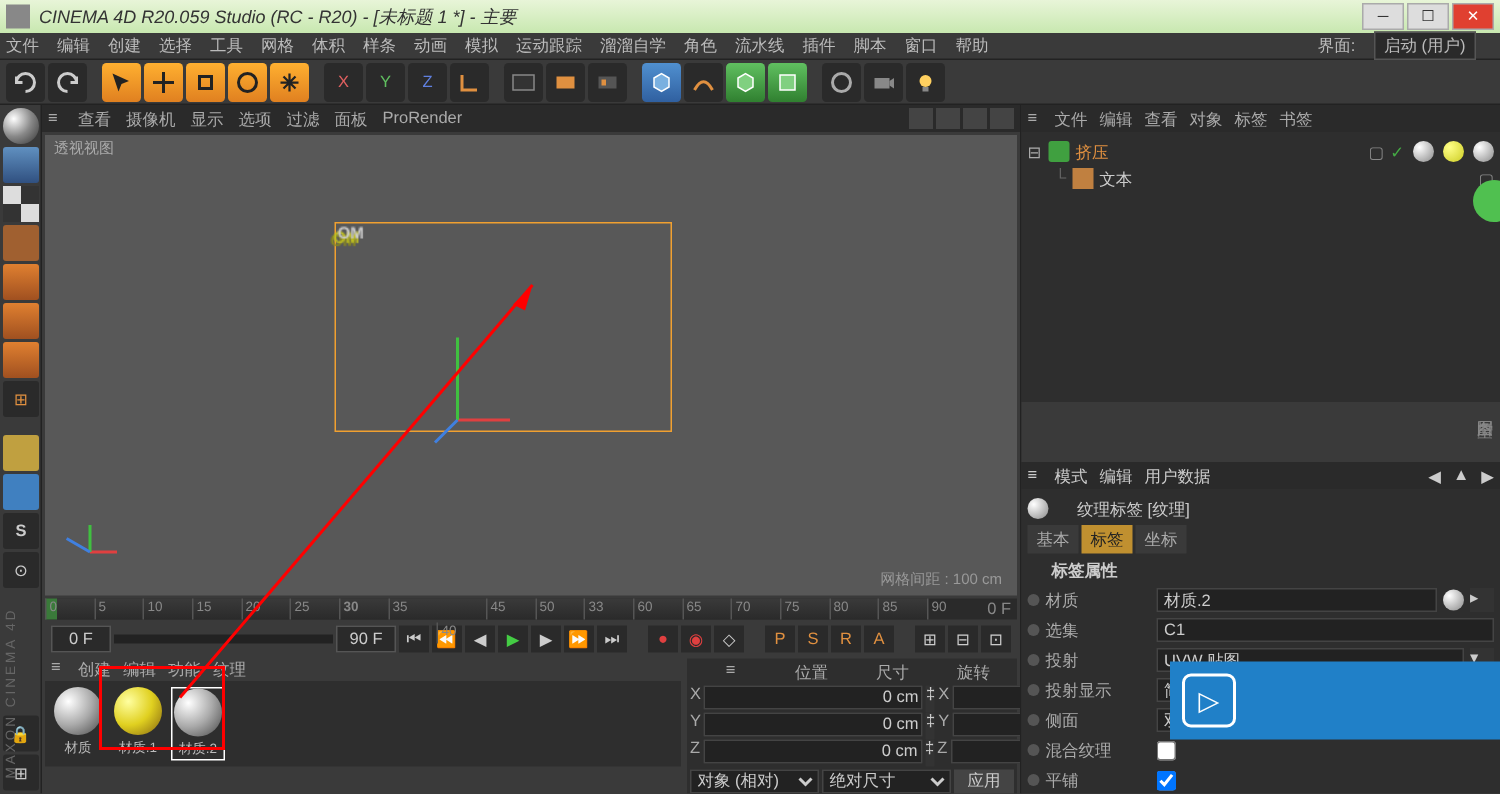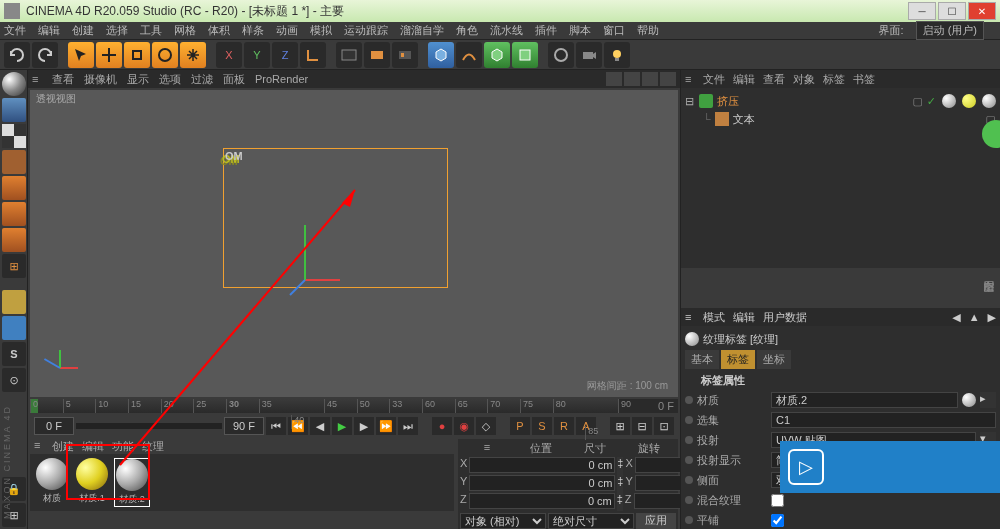--- a/index.html
+++ b/index.html
@@ -1,21 +1,21 @@
 <!DOCTYPE html>
 <html><head>
 <meta charset="utf-8">
 <style>
 * { box-sizing: border-box; margin: 0; padding: 0; font-family: "Microsoft YaHei", sans-serif; font-size: 11px; color: #ccc; }
 body { background: #3a3a3a; width: 1000px; height: 529px; overflow: hidden; position: relative; }
 
 
 .titlebar { height: 22px; background: linear-gradient(#e8f5d8, #c8e8b0); display: flex; align-items: center; padding: 0 4px; color: #333; }
 .titlebar .app-icon { width: 16px; height: 16px; background: #888; margin-right: 6px; }
-.titlebar .title { flex: 1; color: #333; font-size: 12px; }
+.titlebar .title { flex: 1; color: #333; font-size: 12px; font-style: italic; }
 .titlebar .win-btns { display: flex; }
 .titlebar .win-btn { width: 28px; height: 18px; margin-left: 2px; background: #ddd; border: 1px solid #aaa; display: flex; align-items: center; justify-content: center; color: #333; font-size: 10px; }
 .titlebar .win-btn.close { background: #e04030; color: #fff; }
 
 
 .menubar { height: 18px; background: #3a3a3a; display: flex; align-items: center; padding: 0 4px; border-bottom: 1px solid #222; }
 .menubar span { margin-right: 12px; color: #bbb; cursor: default; }
 .menubar .spacer { flex: 1; }
 .menubar .layout-select { background: #2a2a2a; border: 1px solid #555; padding: 1px 6px; color: #bbb; }
 
@@ -116,21 +116,21 @@
 .obj-icon.extrude { background: #40a040; border-radius: 2px; }
 .obj-icon.text { background: #c08040; }
 .obj-name { color: #ccc; }
 .obj-name.orange { color: #e09040; }
 .obj-tag { width: 14px; height: 14px; border-radius: 50%; margin-left: 2px; }
 .obj-tag.grey { background: radial-gradient(circle at 30% 30%, #fff, #888); }
 .obj-tag.yellow { background: radial-gradient(circle at 30% 30%, #ff8, #cc2); }
 
 .rp-attr-tabs { height: 18px; background: #2a2a2a; display: flex; gap: 8px; padding: 0 4px; align-items: center; }
 .rp-attr { flex: 1; background: #2e2e2e; padding: 4px; overflow: hidden; }
-.attr-title { display: flex; align-items: center; gap: 4px; height: 18px; }
+.attr-title { display: flex; align-items: center; gap: 19px; height: 18px; }
 .attr-title .ball { width: 14px; height: 14px; border-radius: 50%; background: radial-gradient(circle at 30% 30%, #fff, #888); }
 .attr-subtabs { display: flex; gap: 2px; margin: 2px 0; }
 .attr-subtab { padding: 2px 6px; background: #3a3a3a; color: #aaa; }
 .attr-subtab.active { background: #c09030; color: #222; }
 .attr-section { color: #ccc; margin: 4px 0 2px 16px; font-weight: bold; }
 .attr-row { display: flex; align-items: center; height: 20px; gap: 4px; }
 .attr-dot { width: 8px; height: 8px; border-radius: 50%; background: #555; }
 .attr-label { width: 70px; color: #aaa; }
 .attr-value { flex: 1; background: #222; border: 1px solid #444; color: #ccc; padding: 1px 4px; height: 16px; }
 .attr-btn-sm { width: 16px; height: 16px; background: #333; }
@@ -370,21 +370,21 @@
           <div class="timeline-tick" style="left: 38.8889%;">35</div>
           <div class="timeline-tick" style="left: 44.4444%; margin-top: 16px;">40</div>
           <div class="timeline-tick" style="left: 50%;">45</div>
           <div class="timeline-tick" style="left: 55.5556%;">50</div>
           <div class="timeline-tick" style="left: 61.1111%;">33</div>
           <div class="timeline-tick" style="left: 66.6667%;">60</div>
           <div class="timeline-tick" style="left: 72.2222%;">65</div>
           <div class="timeline-tick" style="left: 77.7778%;">70</div>
           <div class="timeline-tick" style="left: 83.3333%;">75</div>
           <div class="timeline-tick" style="left: 88.8889%;">80</div>
-          <div class="timeline-tick" style="left: 94.4444%; margin-top: 27px;">85</div>
+          <div class="timeline-tick" style="left: 94.4444%;">85</div>
           <div class="timeline-tick" style="left: 100%;">90</div>
         </div>
       <div class="timeline-end">0 F</div>
     </div>
 
     <div class="playback">
       <input class="pb-input" value="0 F" style="">
       <div style="flex:1;height:6px;background:#222"></div>
       <input class="pb-input" value="90 F" style="">
       <div class="pb-btn">⏮</div>

